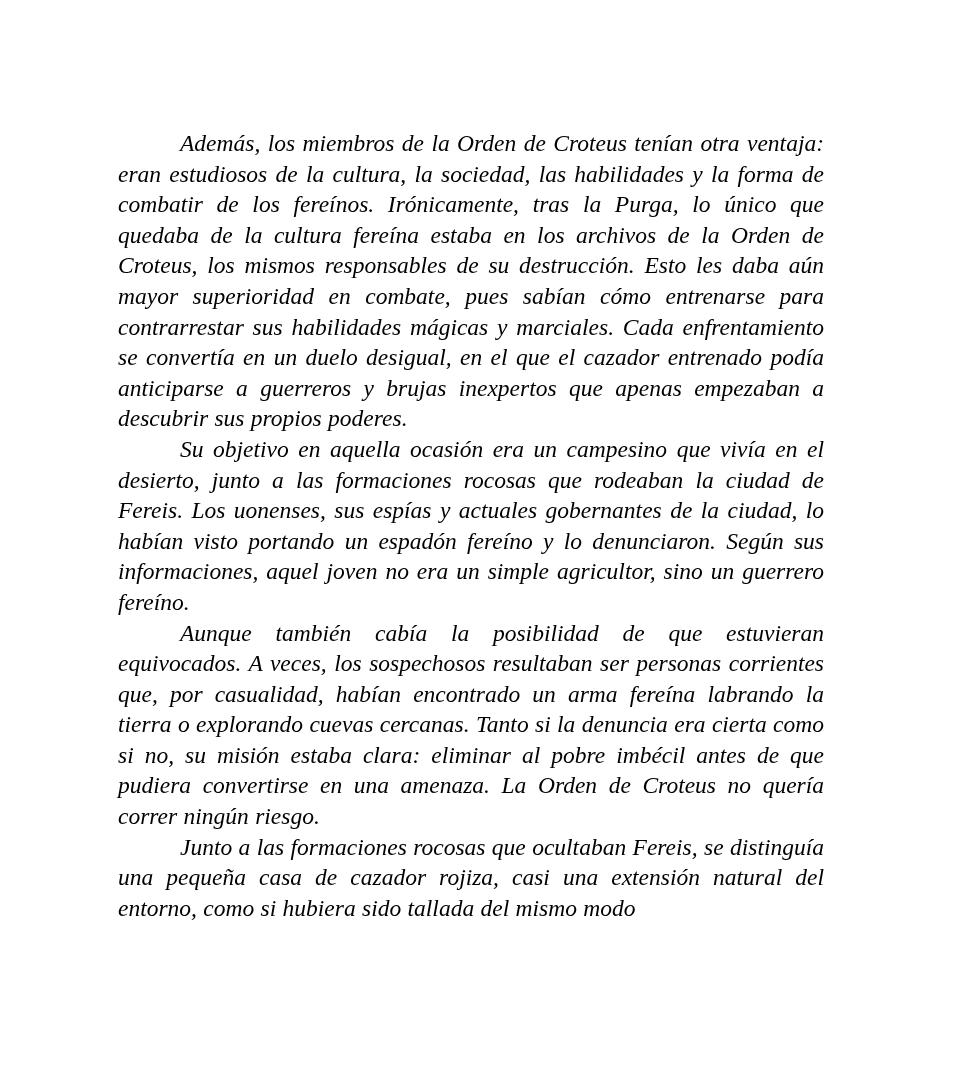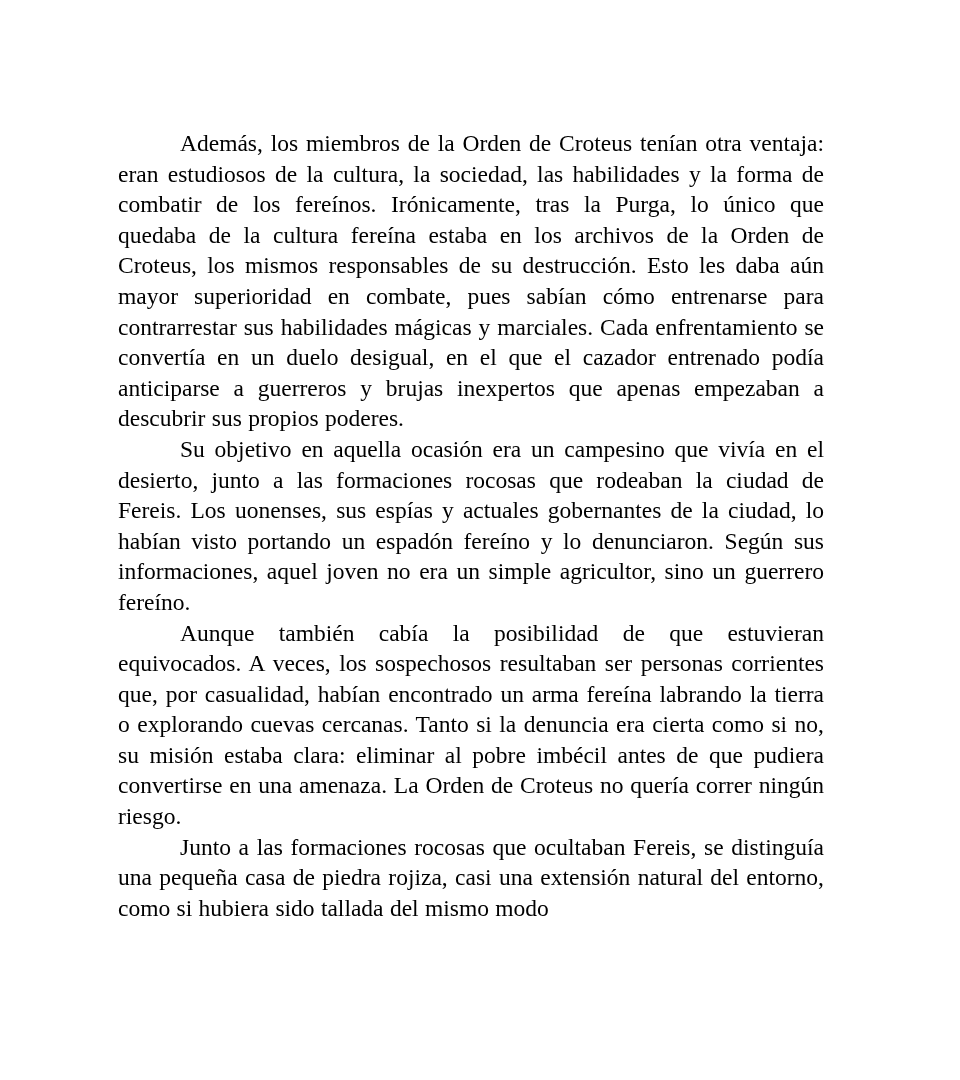--- a/index.html
+++ b/index.html
@@ -22,23 +22,24 @@
   .page p {
     margin: 0;
     padding: 0;
     font-family: "Liberation Serif", "DejaVu Serif", serif;
     font-size: 23.5px;
     line-height: 30.6px;
     color: #000000;
     text-align: justify;
     text-indent: 62px;
     word-spacing: 0.02em;
+    font-style: italic;
   }
 </style>
 </head>
 <body>
 
 <div class="page">
   <p>Además, los miembros de la Orden de Croteus tenían otra ventaja: eran estudiosos de la cultura, la sociedad, las habilidades y la forma de combatir de los fereínos. Irónicamente, tras la Purga, lo único que quedaba de la cultura fereína estaba en los archivos de la Orden de Croteus, los mismos responsables de su destrucción. Esto les daba aún mayor superioridad en combate, pues sabían cómo entrenarse para contrarrestar sus habilidades mágicas y marciales. Cada enfrentamiento se convertía en un duelo desigual, en el que el cazador entrenado podía anticiparse a guerreros y brujas inexpertos que apenas empezaban a descubrir sus propios poderes.</p>
   <p>Su objetivo en aquella ocasión era un campesino que vivía en el desierto, junto a las formaciones rocosas que rodeaban la ciudad de Fereis. Los uonenses, sus espías y actuales gobernantes de la ciudad, lo habían visto portando un espadón fereíno y lo denunciaron. Según sus informaciones, aquel joven no era un simple agricultor, sino un guerrero fereíno.</p>
   <p>Aunque también cabía la posibilidad de que estuvieran equivocados. A veces, los sospechosos resultaban ser personas corrientes que, por casualidad, habían encontrado un arma fereína labrando la tierra o explorando cuevas cercanas. Tanto si la denuncia era cierta como si no, su misión estaba clara: eliminar al pobre imbécil antes de que pudiera convertirse en una amenaza. La Orden de Croteus no quería correr ningún riesgo.</p>
-  <p>Junto a las formaciones rocosas que ocultaban Fereis, se distinguía una pequeña casa de piedra rojiza, casi una extensión natural del entorno, como si hubiera sido tallada del mismo modo</p>
+  <p>Junto a las formaciones rocosas que ocultaban Fereis, se distinguía una pequeña casa de cazador rojiza, casi una extensión natural del entorno, como si hubiera sido tallada del mismo modo</p>
 </div>
 
 </body></html>

